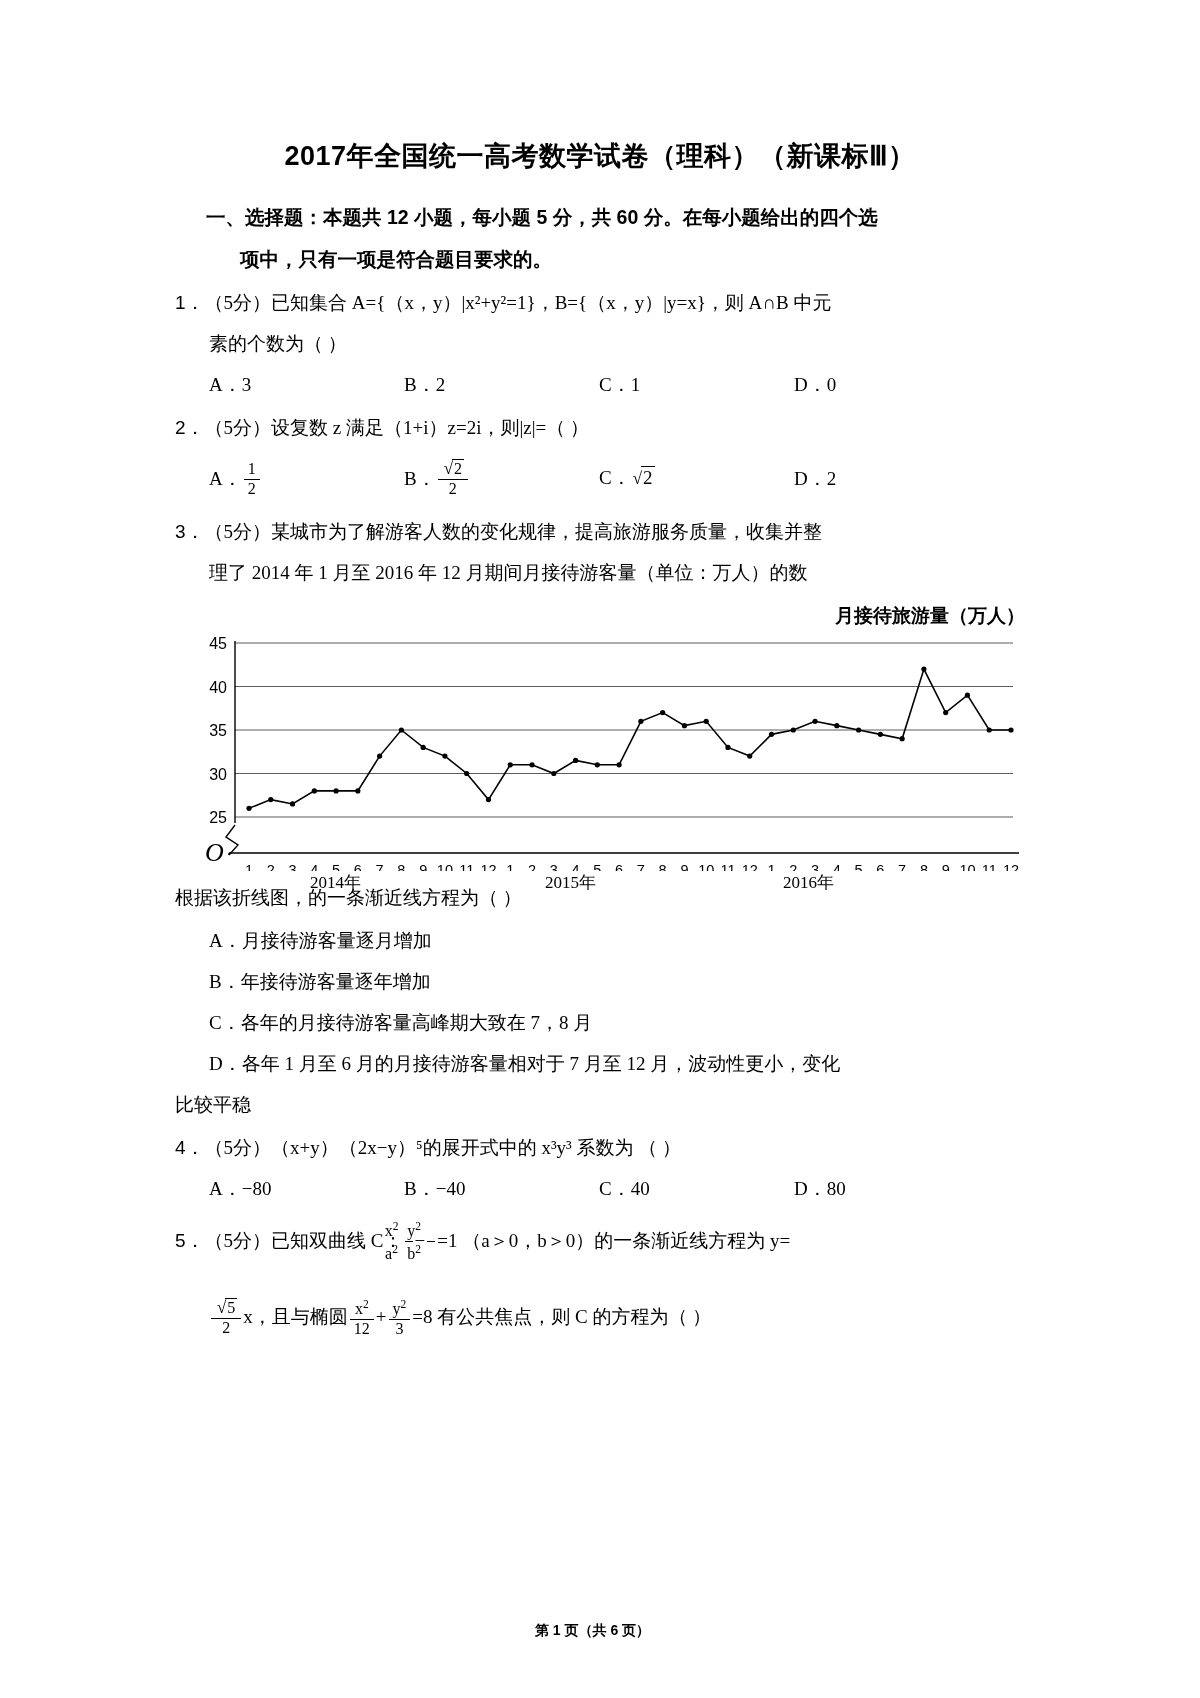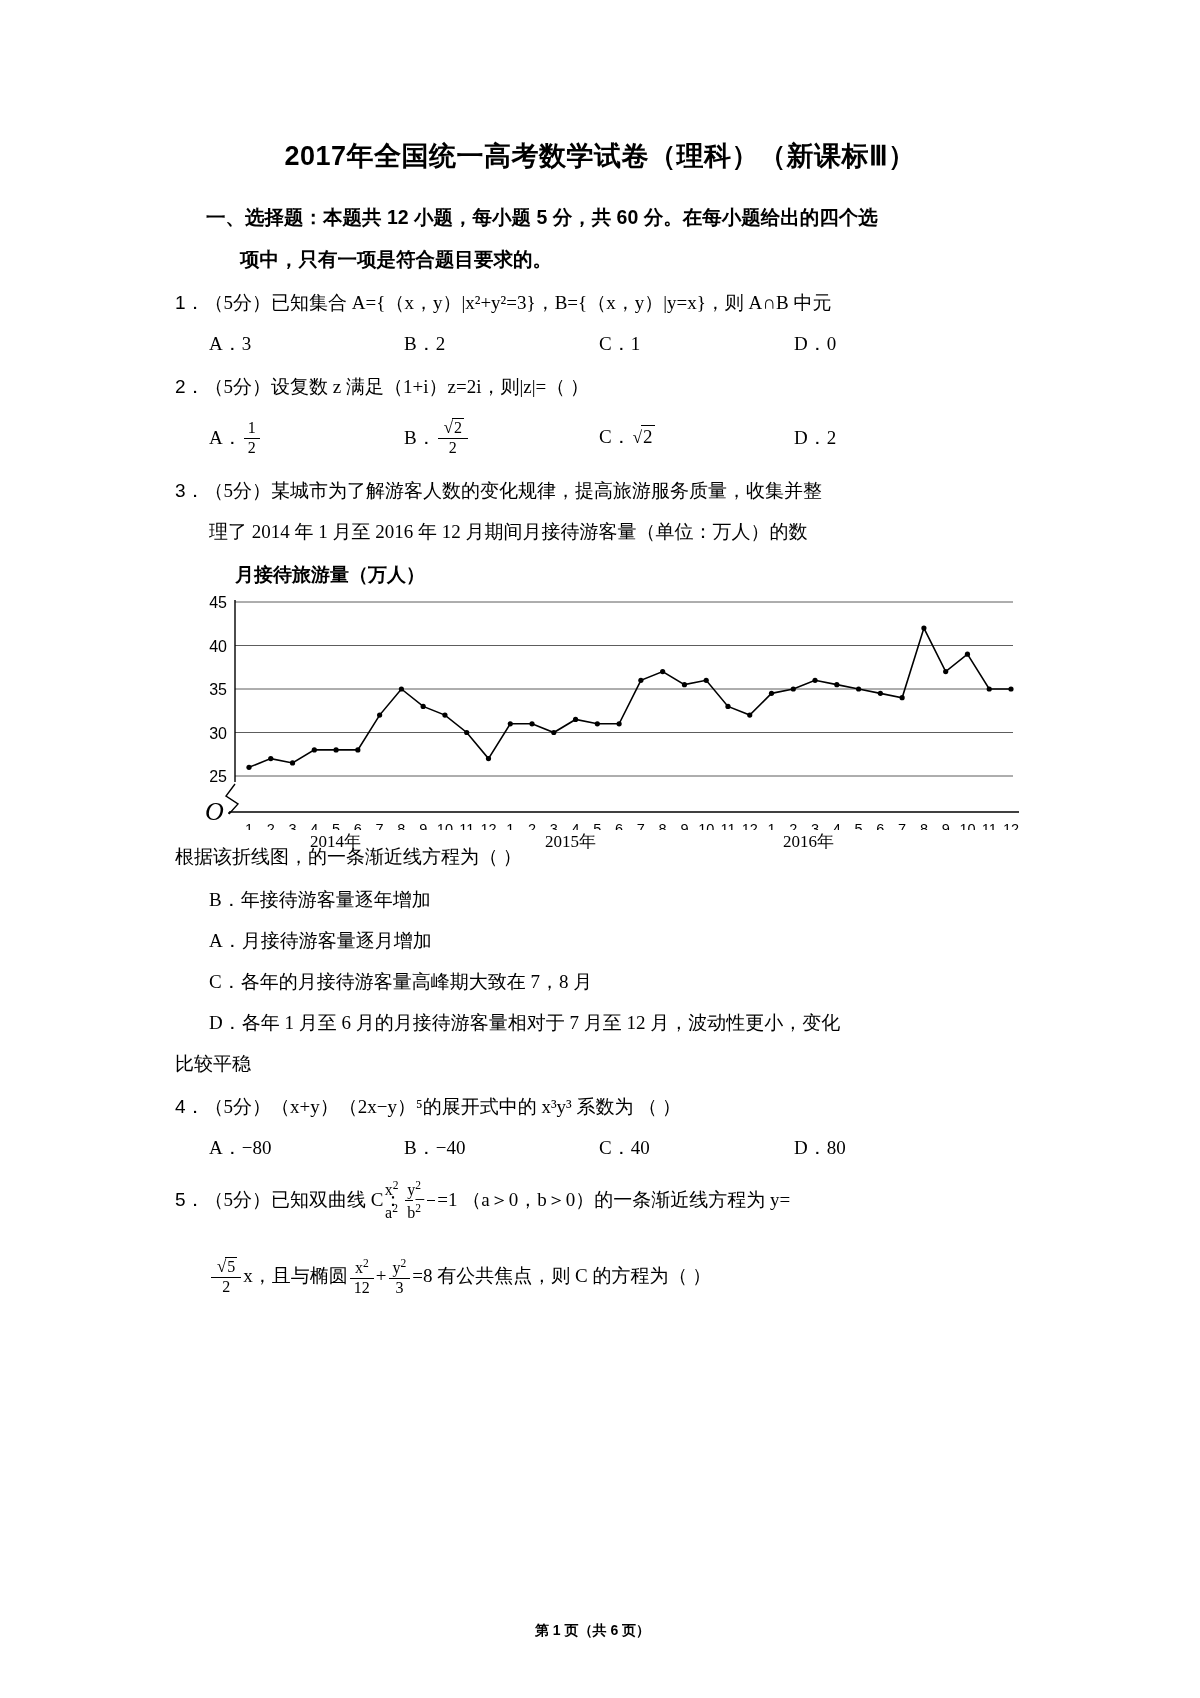--- a/index.html
+++ b/index.html
@@ -106,21 +106,21 @@
 
   
   .chart-wrap {
     position: relative;
     width: 850px;
     height: 270px;
     margin: 10px 0 4px 0;
     padding-left: 0px;
   }
   .chart-title {
-    text-align: left;
+    text-align: right;
     font-family: "Liberation Sans", sans-serif;
     font-weight: bold;
     font-size: 19px;
     margin-left: 60px;
     margin-bottom: 2px;
   }
   .chart-svg { display:block; }
   .years {
     position: relative;
     height: 26px;
@@ -149,22 +149,23 @@
 
   <div class="doc-title">2017年全国统一高考数学试卷（理科）（新课标Ⅲ）</div>
 
   <div class="section-head">
     <div>一、选择题：本题共 12 小题，每小题 5 分，共 60 分。在每小题给出的四个选</div>
     <div class="ind">项中，只有一项是符合题目要求的。</div>
   </div>
 
   <div class="q">
     <div class="q-body">
-      <span class="qnum">1．</span><span>（5分）</span><span>已知集合 A={（x，y）|x²+y²=3}，B={（x，y）|y=x}，则 A∩B 中元</span>
-    </div>
+      <span class="qnum">1．</span><span>（5分）</span><span>已知集合 A={（x，y）|x²+y²=1}，B={（x，y）|y=x}，则 A∩B 中元</span>
+    </div>
+    <div class="cont">素的个数为（        ）</div>
   </div>
   <div class="opts">
     <div>A．3</div>
     <div>B．2</div>
     <div>C．1</div>
     <div>D．0</div>
   </div>
 
   <div class="q">
     <div class="q-body">
@@ -295,22 +296,22 @@
       <span style="left:135px">2014年</span>
       <span style="left:370px">2015年</span>
       <span style="left:608px">2016年</span>
     </div>
   </div>
 
   <div class="q">
     <div>根据该折线图，的一条渐近线方程为（        ）</div>
   </div>
   <div class="q">
+    <div class="cont">A．月接待游客量逐月增加</div>
     <div class="cont">B．年接待游客量逐年增加</div>
-    <div class="cont">A．月接待游客量逐月增加</div>
     <div class="cont">C．各年的月接待游客量高峰期大致在 7，8 月</div>
     <div class="cont">D．各年 1 月至 6 月的月接待游客量相对于 7 月至 12 月，波动性更小，变化</div>
     <div>比较平稳</div>
   </div>
 
   <div class="q">
     <div class="q-body">
       <span class="qnum">4．</span><span>（5分）</span><span>（x+y）（2x−y）⁵的展开式中的 x³y³ 系数为 （        ）</span>
     </div>
   </div>

